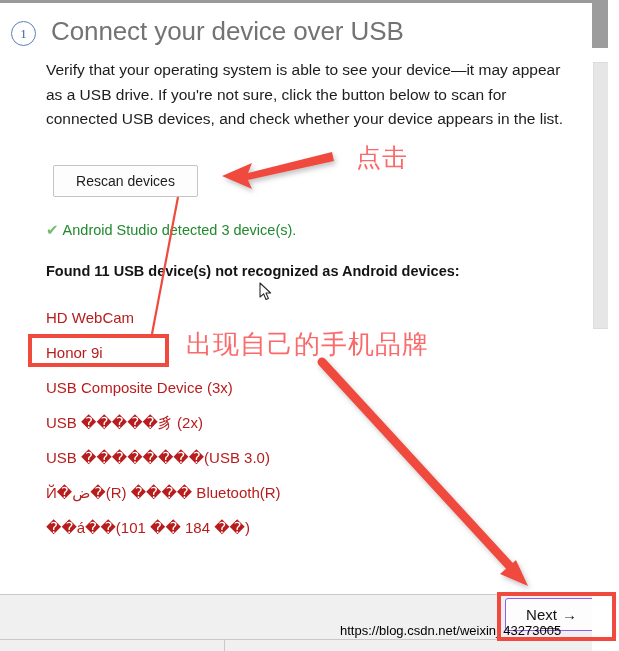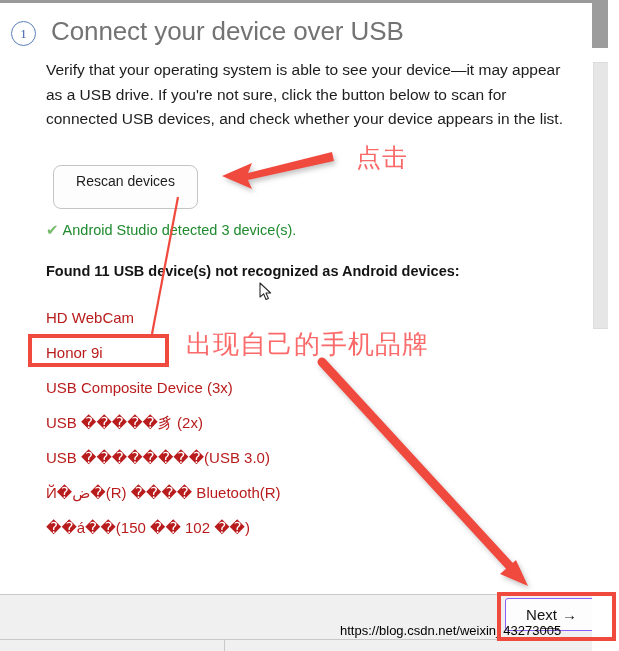--- a/index.html
+++ b/index.html
@@ -97,24 +97,24 @@
     font-size: 15.5px;
     line-height: 24.5px;
     color: #1c1c1c;
   }
 
   .rescan-button {
     position: absolute;
     left: 53px;
     top: 165px;
     width: 145px;
-    height: 44px;
+    height: 32px;
     background: #fdfdfd;
     border: 1px solid #c4c4c4;
-    border-radius: 8px;
+    border-radius: 2px;
     box-sizing: border-box;
     font-size: 14px;
     color: #1c1c1c;
     line-height: 30px;
     text-align: center;
     font-family: "Liberation Sans", "DejaVu Sans", sans-serif;
   }
 
   .detected-line {
     position: absolute;
@@ -287,21 +287,21 @@
 
   <div class="found-heading">Found 11 USB device(s) not recognized as Android devices:</div>
 
   <div class="device-list">
     <div class="device-item">HD WebCam</div>
     <div class="device-item">Honor 9i</div>
     <div class="device-item">USB Composite Device (3x)</div>
     <div class="device-item">USB �����豸 (2x)</div>
     <div class="device-item">USB ��������(USB 3.0)</div>
     <div class="device-item">Й�ض�(R) ���� Bluetooth(R)</div>
-    <div class="device-item">��á��(150 �� 102 ��)</div>
+    <div class="device-item">��á��(101 �� 184 ��)</div>
   </div>
 
   <div class="footer"></div>
   <div class="footer-bottomline"></div>
   <div class="footer-divider"></div>
 
   <div class="next-button">
     <span>Next</span><span class="next-arrow">→</span>
   </div>
   <div class="next-underline"></div>

